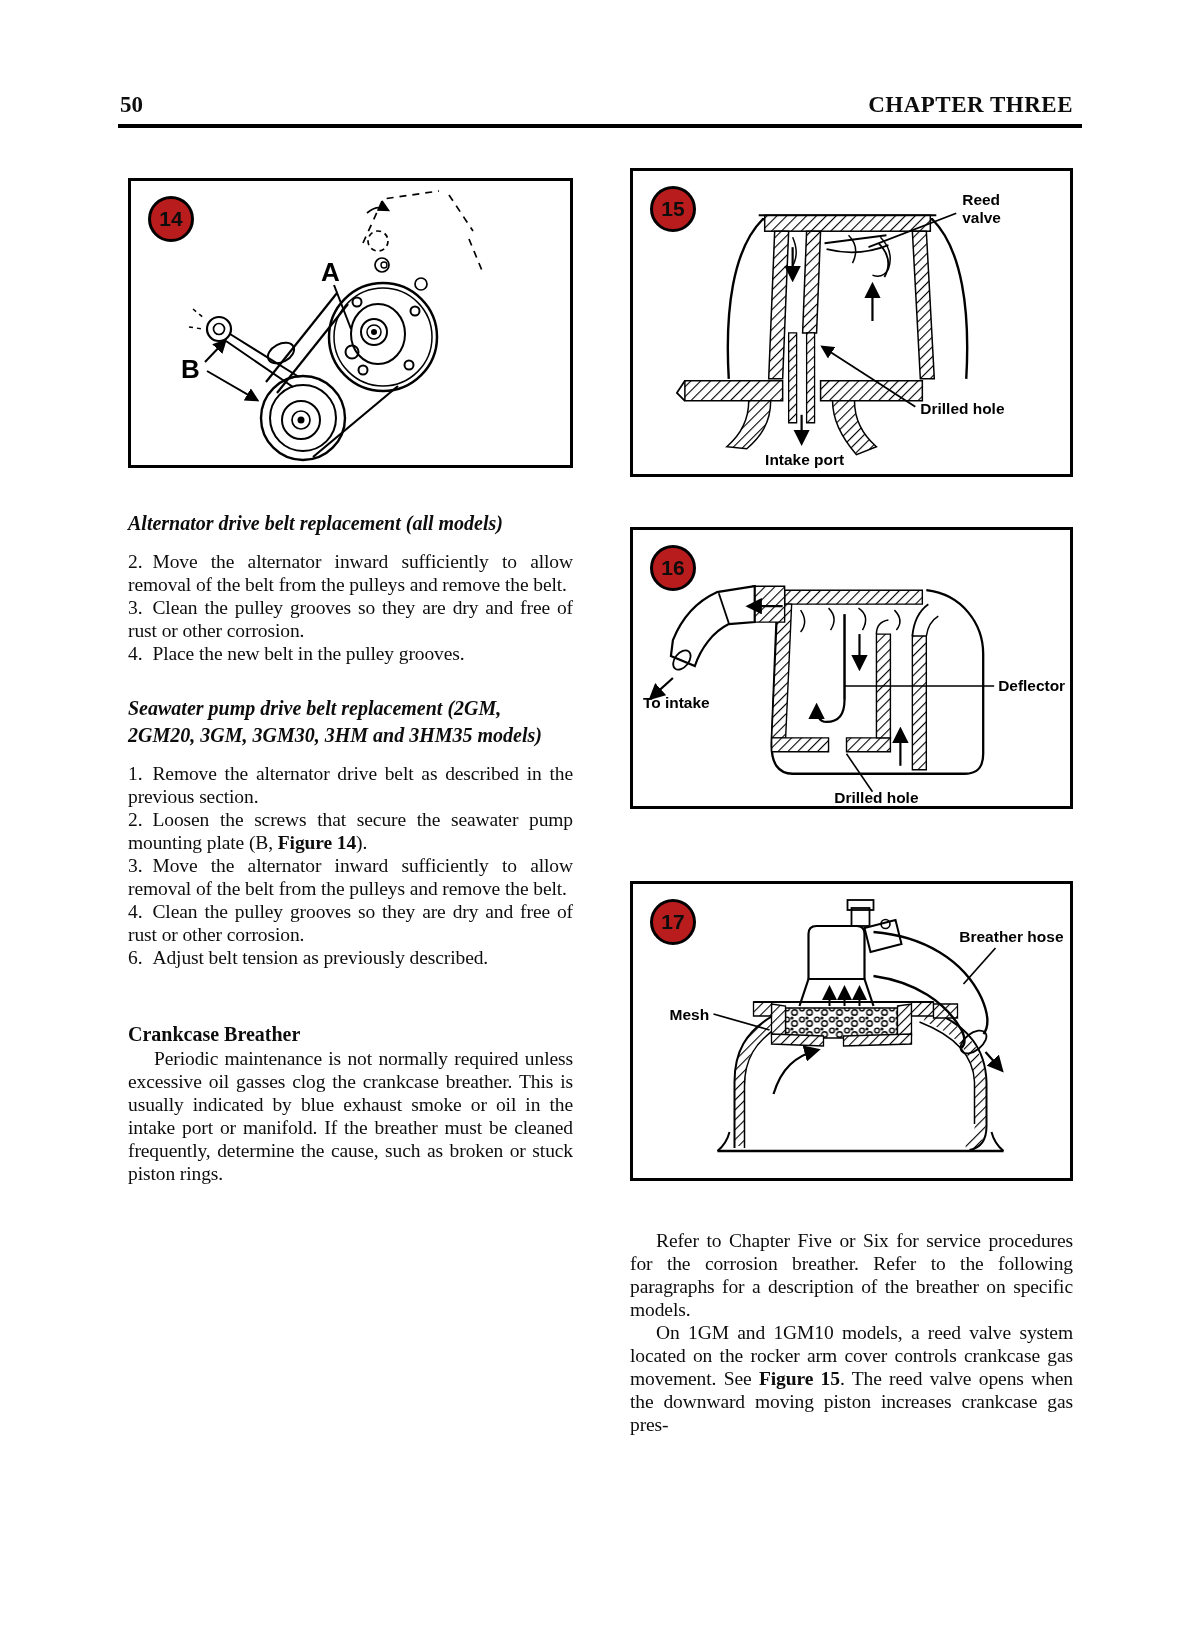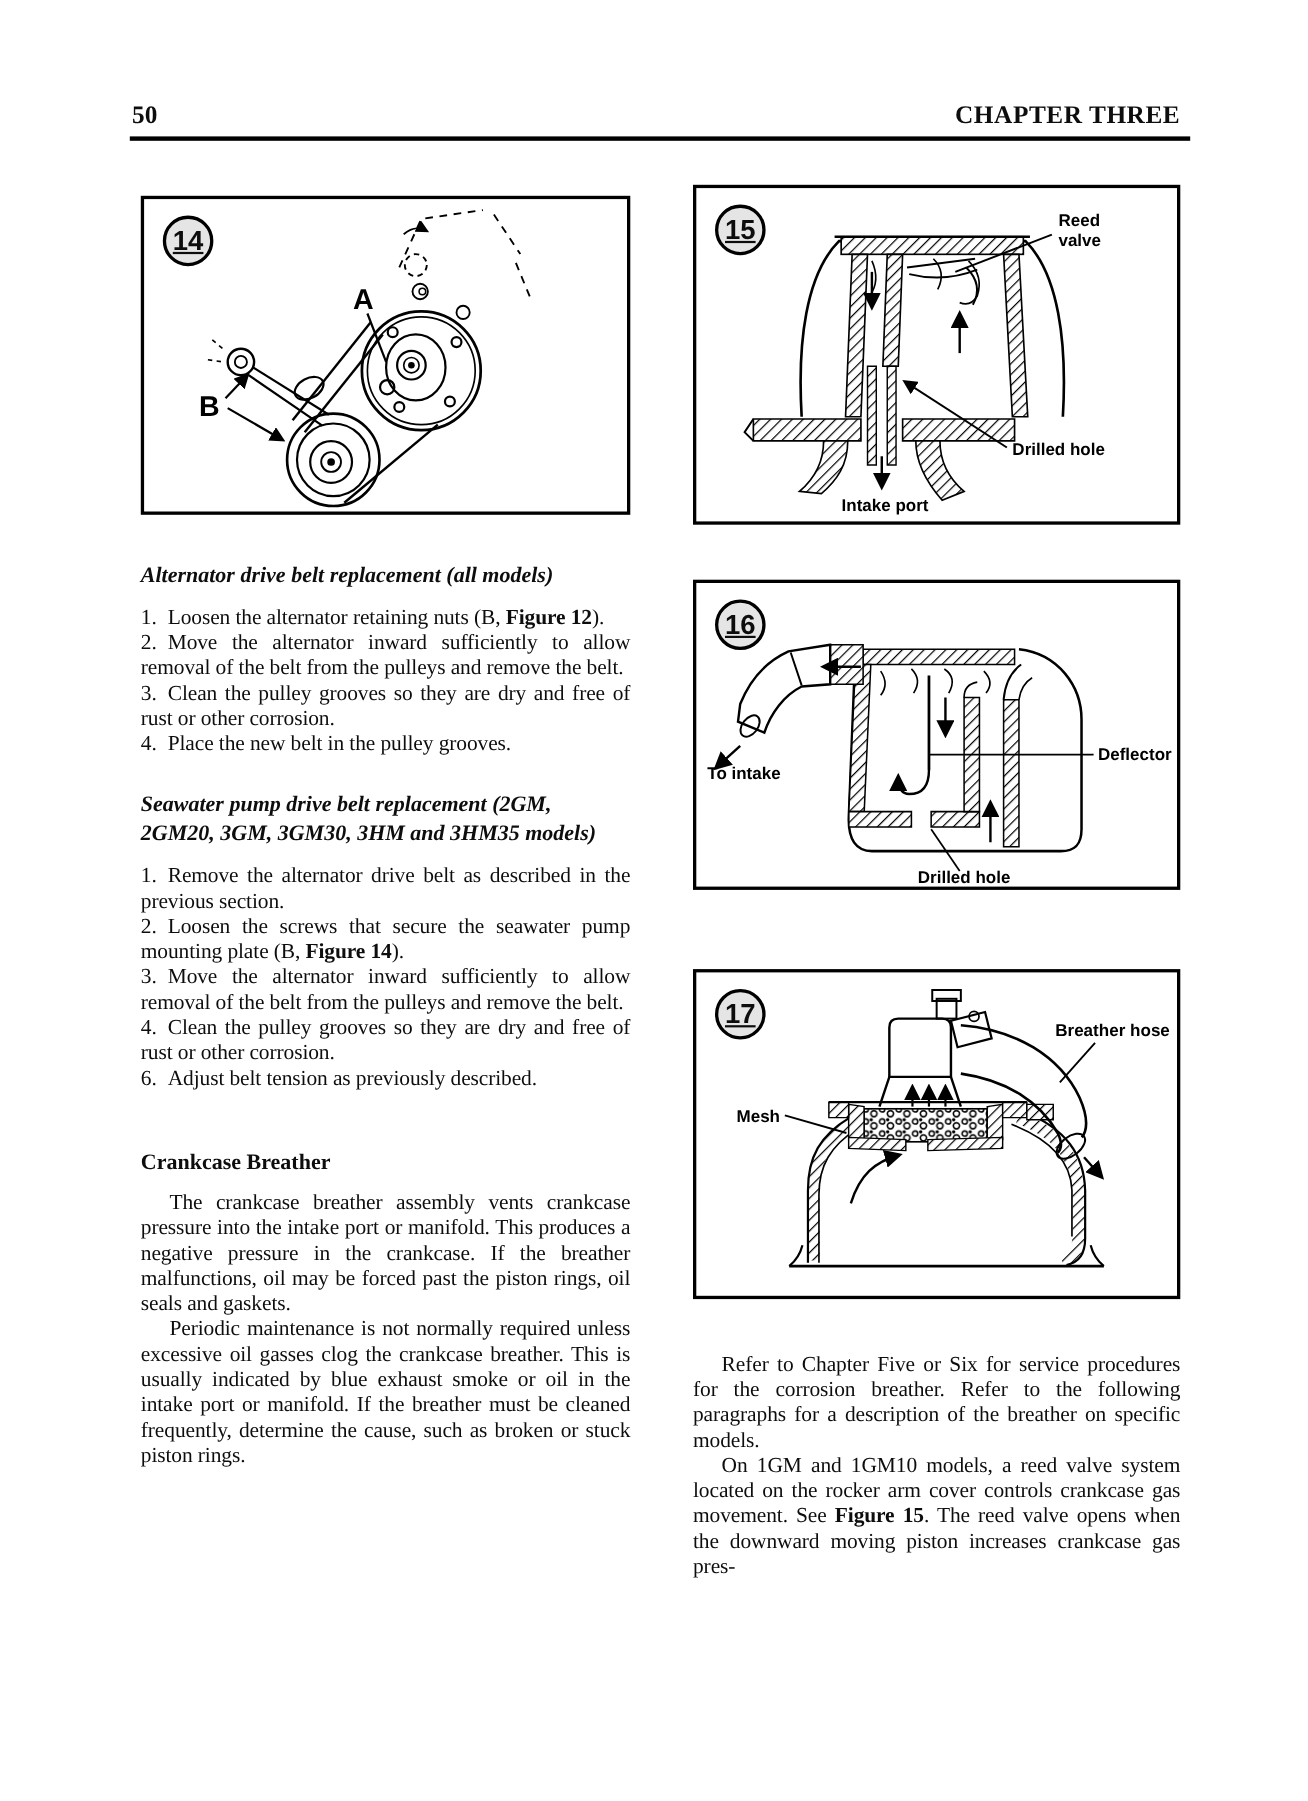--- a/index.html
+++ b/index.html
@@ -17,21 +17,21 @@
   .col-right{position:absolute;left:630px;top:168px;width:443px;}
   
   .figbox{position:relative;border:3px solid #000;background:#fff;}
   #figbox14{height:284px;}
   #figbox15{height:303px;}
   #figbox16{margin-top:50px;height:276px;}
   #figbox17{margin-top:72px;height:294px;}
   .fignum{
     position:absolute;top:15px;left:17px;width:40px;height:40px;border:3px solid #000;
     border-radius:50%;display:flex;align-items:center;justify-content:center;
-    font-family:"Liberation Sans",sans-serif;font-weight:bold;font-size:25px;z-index:2;background:#e5e5e5;text-decoration:underline;
+    font-family:"Liberation Sans",sans-serif;font-weight:bold;font-size:21px;z-index:2;background:#b91c1c;
   }
   .figsvg{position:absolute;left:0;top:0;width:100%;height:100%;}
   .flabel{font-family:"Liberation Sans",sans-serif;font-weight:bold;font-size:15.5px;fill:#000;}
   
   .heading-italic{font-style:italic;font-weight:bold;font-size:20px;line-height:27px;margin:0;}
   .heading-bold{font-weight:bold;font-size:20px;line-height:26px;margin:0;}
   .steps{margin-top:13px;}
   .step{font-size:19.5px;line-height:23px;text-align:justify;letter-spacing:-0.1px;}
   .stepnum{padding-right:10px;}
   .para{font-size:19.5px;line-height:23px;text-align:justify;text-indent:26px;margin:0;letter-spacing:-0.1px;}
@@ -99,37 +99,35 @@
         <path d="M74,181 L94,160" marker-end="url(#ah14)" stroke-width="2"></path>
         <path d="M76,190 L126,219" marker-end="url(#ah14)" stroke-width="2"></path>
       </g>
       <text x="190" y="100" class="flabel" style="font-size:26px">A</text>
       <text x="50" y="197" class="flabel" style="font-size:26px">B</text>
     </svg>
   </div>
 
   <p class="heading-italic" id="h1">Alternator drive belt replacement (all models)</p>
   <div class="steps">
-    <div class="step"><span class="stepnum">1.</span><span>Loosen the alternator retaining nuts (B, </span><b>Figure 12</b><span>).</span></div>
     <div class="step"><span class="stepnum">2.</span><span>Move the alternator inward sufficiently to allow removal of the belt from the pulleys and remove the belt.</span></div>
     <div class="step"><span class="stepnum">3.</span><span>Clean the pulley grooves so they are dry and free of rust or other corrosion.</span></div>
     <div class="step"><span class="stepnum">4.</span><span>Place the new belt in the pulley grooves.</span></div>
   </div>
 
   <p class="heading-italic" id="h2">Seawater pump drive belt replacement (2GM, 2GM20, 3GM, 3GM30, 3HM and 3HM35 models)</p>
   <div class="steps">
     <div class="step"><span class="stepnum">1.</span><span>Remove the alternator drive belt as described in the previous section.</span></div>
     <div class="step"><span class="stepnum">2.</span><span>Loosen the screws that secure the seawater pump mounting plate (B, </span><b>Figure 14</b><span>).</span></div>
     <div class="step"><span class="stepnum">3.</span><span>Move the alternator inward sufficiently to allow removal of the belt from the pulleys and remove the belt.</span></div>
     <div class="step"><span class="stepnum">4.</span><span>Clean the pulley grooves so they are dry and free of rust or other corrosion.</span></div>
     <div class="step"><span class="stepnum">6.</span><span>Adjust belt tension as previously described.</span></div>
   </div>
 
   <p class="heading-bold" id="h3">Crankcase Breather</p>
-  <p class="para" id="p-cb1">The crankcase breather assembly vents crankcase pressure into the intake port or manifold. This produces a negative pressure in the crankcase. If the breather malfunctions, oil may be forced past the piston rings, oil seals and gaskets.</p>
   <p class="para">Periodic maintenance is not normally required unless excessive oil gasses clog the crankcase breather. This is usually indicated by blue exhaust smoke or oil in the intake port or manifold. If the breather must be cleaned frequently, determine the cause, such as broken or stuck piston rings.</p>
 </div>
 
 <div class="col-right">
 
   <div class="figbox" id="figbox15">
     <div class="fignum">15</div>
     <svg class="figsvg" viewBox="0 0 438 303">
       <defs>
         <pattern id="h15" patternUnits="userSpaceOnUse" width="7" height="7" patternTransform="rotate(45)">

